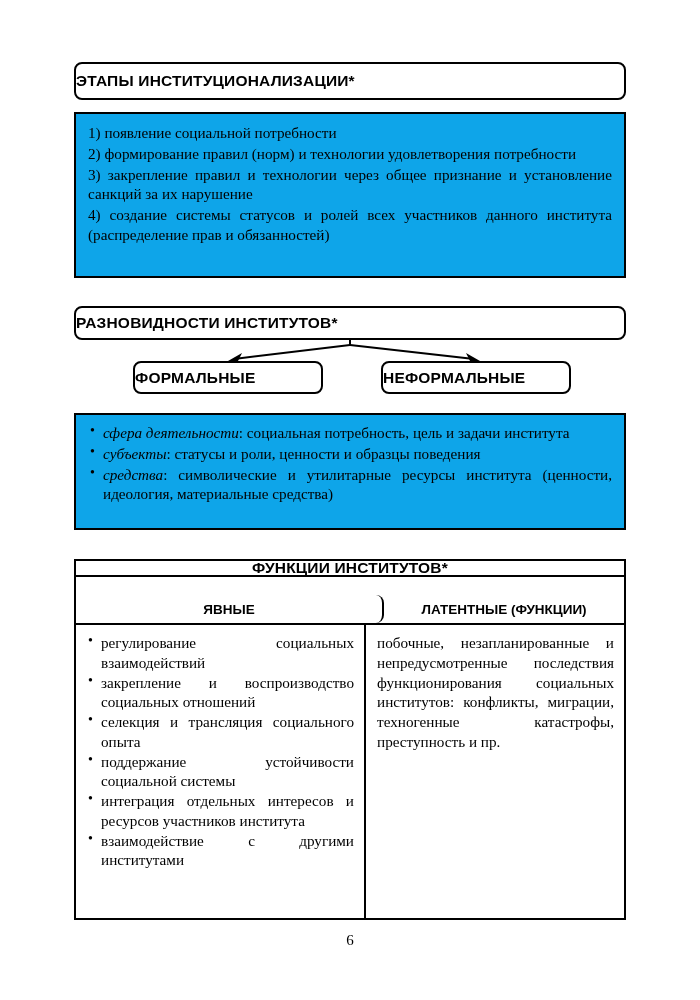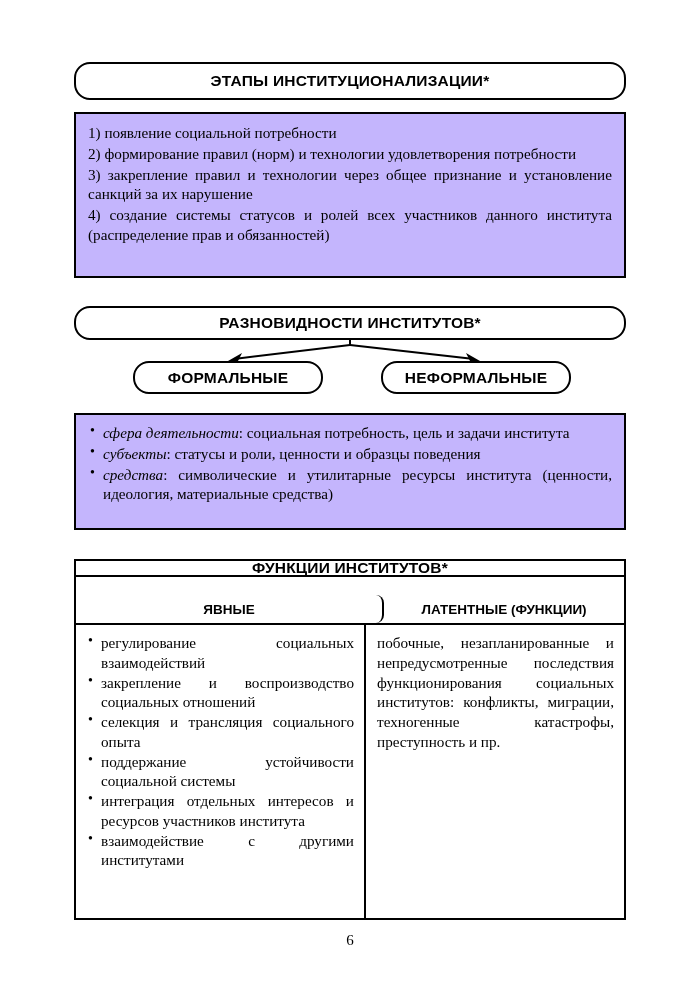--- a/index.html
+++ b/index.html
@@ -19,32 +19,31 @@
     position: absolute;
     left: 0; top: 0;
     width: 700px;
     height: 1000px;
   }
 
   
   .rbox {
     position: absolute;
     border: 2px solid #000;
-    border-radius: 16px;
+    border-radius: 8px;
     box-sizing: border-box;
     background: #fff;
     display: flex;
     align-items: center;
-    justify-content: center;
   }
   .sbox {
     position: absolute;
     border: 2px solid #000;
     box-sizing: border-box;
-    background: #c4b5fd;
+    background: #0ea5e9;
   }
   .title-text {
     font-family: "Liberation Sans", sans-serif;
     font-weight: bold;
     font-size: 15.5px;
     letter-spacing: 0.2px;
     text-align: center;
     line-height: 1.1;
   }
   .body-text {

